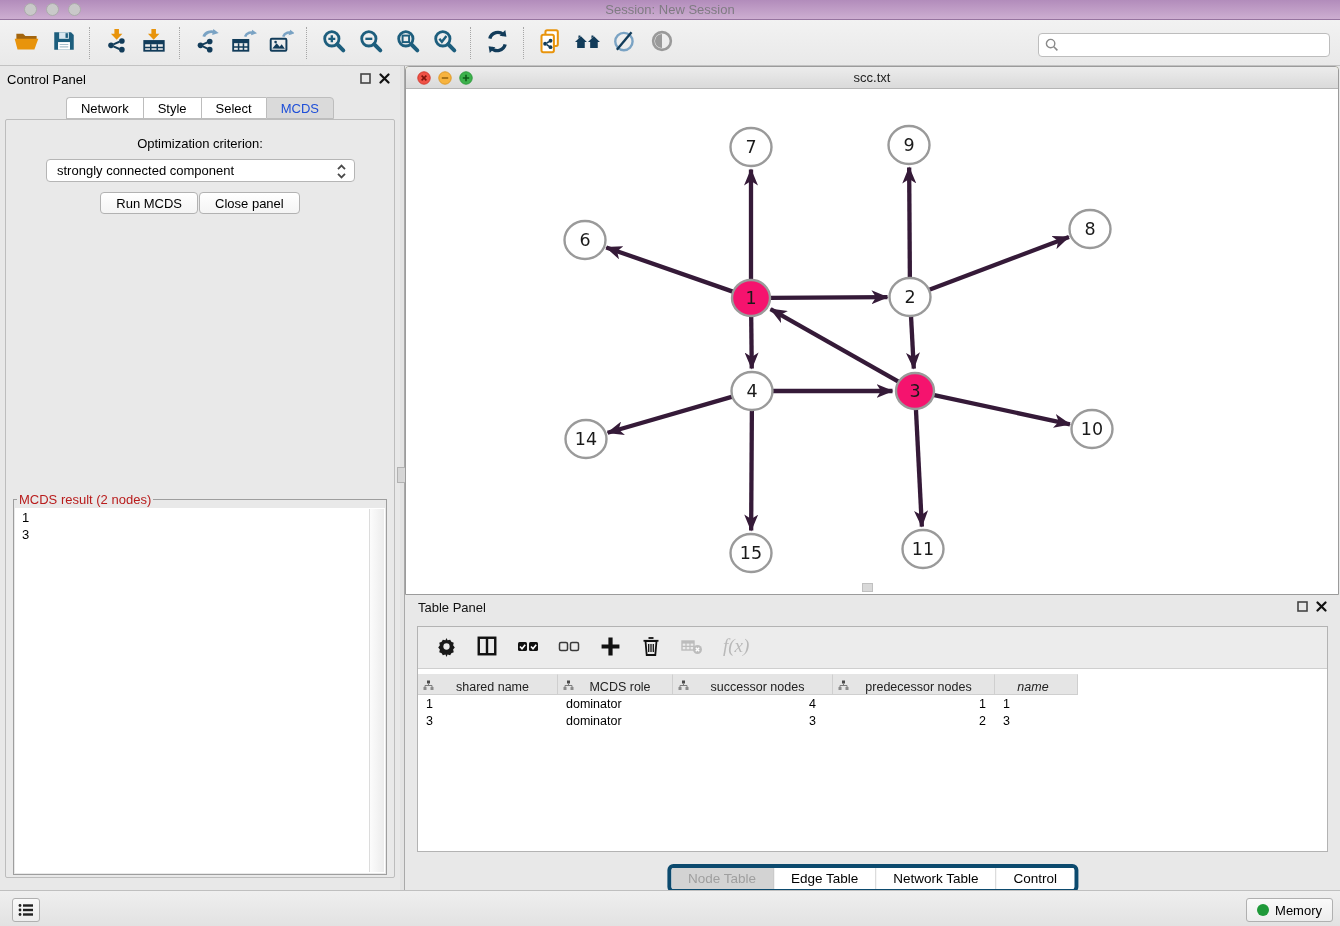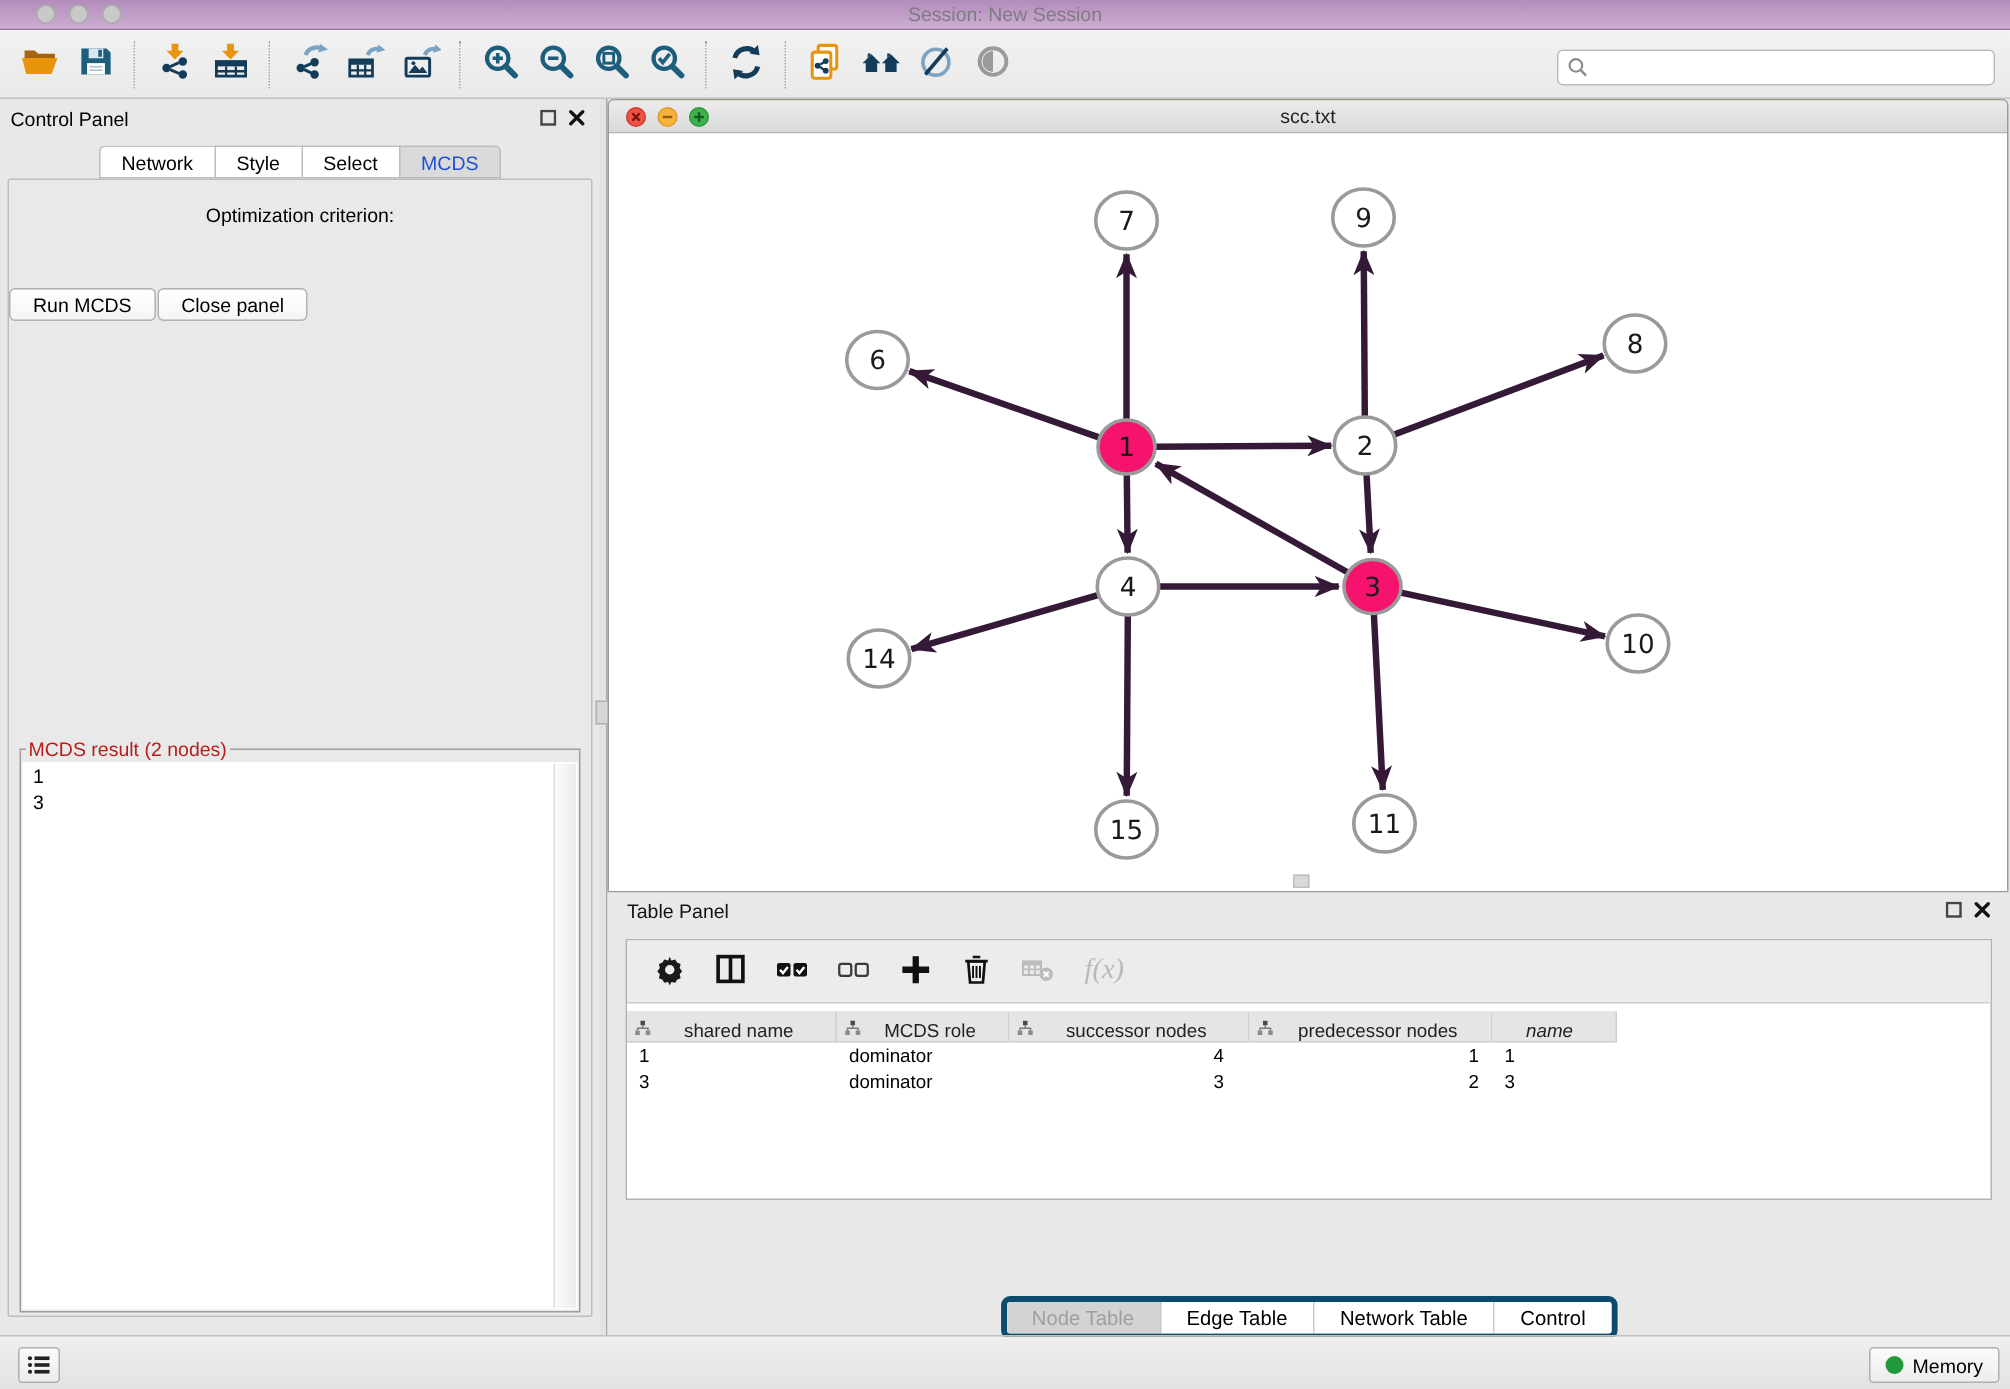--- a/index.html
+++ b/index.html
@@ -37,21 +37,21 @@
   .cp-tab:first-child{border-top-left-radius:4px}
   .cp-tab:last-child{border-right:1px solid #bdbdbd;border-top-right-radius:4px}
   .cp-tab.selected{background:#dadada;color:#1d4ed8}
   .cp-box{position:absolute;left:5px;top:53px;right:5px;bottom:12px;background:#e9e9e9;
     border:1px solid #bdbdbd;border-radius:2px}
   .opt-label{position:absolute;left:0;top:16px;width:100%;text-align:center;font-size:13px;color:#000}
   .crit-select{position:absolute;left:40px;top:39px;width:309px;height:23px;background:#fff;
     border:1px solid #b5b5b5;border-radius:4px;box-sizing:border-box;font-size:13px;
     line-height:21px;padding-left:10px;color:#000}
   .crit-chevrons{position:absolute;right:7px;top:3px}
-  .btn-row{position:absolute;left:0;top:72px;width:100%;display:flex;justify-content:flex-start;gap:1px}
+  .btn-row{position:absolute;left:0;top:72px;width:100%;display:flex;justify-content:center;gap:1px}
   .pbtn{height:22px;background:linear-gradient(#ffffff,#f4f4f4);border:1px solid #b2b2b2;
     border-radius:4px;font-size:13px;padding:0 15px;color:#000;
     font-family:"Liberation Sans",sans-serif}
   fieldset.result-box{position:absolute;left:7px;right:7px;top:372px;bottom:2px;margin:0;
     border:1px solid #9e9e9e;padding:1px;background:#e9e9e9}
   fieldset.result-box legend{font-size:13px;padding:0 2px;margin-left:2px;color:#b91c1c}
   .result-area{width:100%;height:100%;background:#fff;position:relative;box-sizing:border-box}
   .result-text{padding:1px 0 0 7px;font-size:13px;line-height:17px;white-space:pre;color:#000}
   .result-scroll{position:absolute;right:1px;top:1px;bottom:1px;width:14px;
     background:linear-gradient(90deg,#fcfcfc,#ececec);border-left:1px solid #dcdcdc}
@@ -66,21 +66,21 @@
   .net-titlebar{position:absolute;left:0;top:0;width:100%;height:22px;
     background:linear-gradient(#ececec,#dadada);border-bottom:1px solid #b5b5b5;box-sizing:border-box}
   .net-lights{position:absolute;left:11px;top:4px;display:flex;gap:7px}
   .net-title{position:absolute;left:0;right:0;top:3px;text-align:center;font-size:13px;color:#222}
   .net-canvas{position:absolute;left:0;top:22px;right:0;bottom:0;background:#fff}
   .net-resize{position:absolute;left:456px;bottom:2px;width:9px;height:7px;
     background:#d9d9d9;border:1px solid #c0c0c0}
   
   .table-panel{position:absolute;left:405px;top:595px;width:935px;height:295px;background:#e8e8e8}
   .tp-title{position:absolute;left:13px;top:5px;font-size:13px;color:#111}
-  .tp-box{position:absolute;left:12px;top:31px;right:12px;height:174px;background:#fff;
+  .tp-box{position:absolute;left:12px;top:31px;right:12px;height:226px;background:#fff;
     border:1px solid #b3b3b3;box-sizing:border-box}
   .tp-toolbar{position:absolute;left:0;top:0;right:0;height:42px;background:#ececec;
     border-bottom:1px solid #cfcfcf;display:flex;align-items:center;padding-left:16px;gap:17px;
     box-sizing:border-box}
   .tp-tbtn{background:none;border:none;padding:0;display:flex;align-items:center;justify-content:center;
     width:24px;height:24px}
   .tbl-header{position:absolute;left:0;top:47px;display:flex;height:21px}
   .th-cell{box-sizing:border-box;background:#e5e5e5;border-right:1px solid #cfcfcf;
     border-bottom:1px solid #cfcfcf;border-top:1px solid #e5e5e5;display:flex;align-items:flex-end;
     font-size:12.5px;color:#222}
@@ -271,20 +271,29 @@
     </svg>
   </div>
   <div class="cp-tabs" id="cp-tabs">
       <div class="cp-tab">Network</div>
       <div class="cp-tab">Style</div>
       <div class="cp-tab">Select</div>
       <div class="cp-tab selected">MCDS</div>
     </div>
   <div class="cp-box">
     <div class="opt-label">Optimization criterion:</div>
+    <div class="crit-select">
+      <span>strongly connected component</span>
+      <span class="crit-chevrons">
+        <svg width="11" height="17" viewBox="0 0 11 17">
+          <path d="M2 6.2 L5.5 2.6 L9 6.2" fill="none" stroke="#4a4a4a" stroke-width="1.8"></path>
+          <path d="M2 10.8 L5.5 14.4 L9 10.8" fill="none" stroke="#4a4a4a" stroke-width="1.8"></path>
+        </svg>
+      </span>
+    </div>
     <div class="btn-row">
       <button class="pbtn">Run MCDS</button>
       <button class="pbtn">Close panel</button>
     </div>
     <fieldset class="result-box">
       <legend>MCDS result (2 nodes)</legend>
       <div class="result-area">
         <div class="result-text" id="result-text">1
 3</div>
         <div class="result-scroll"></div>

